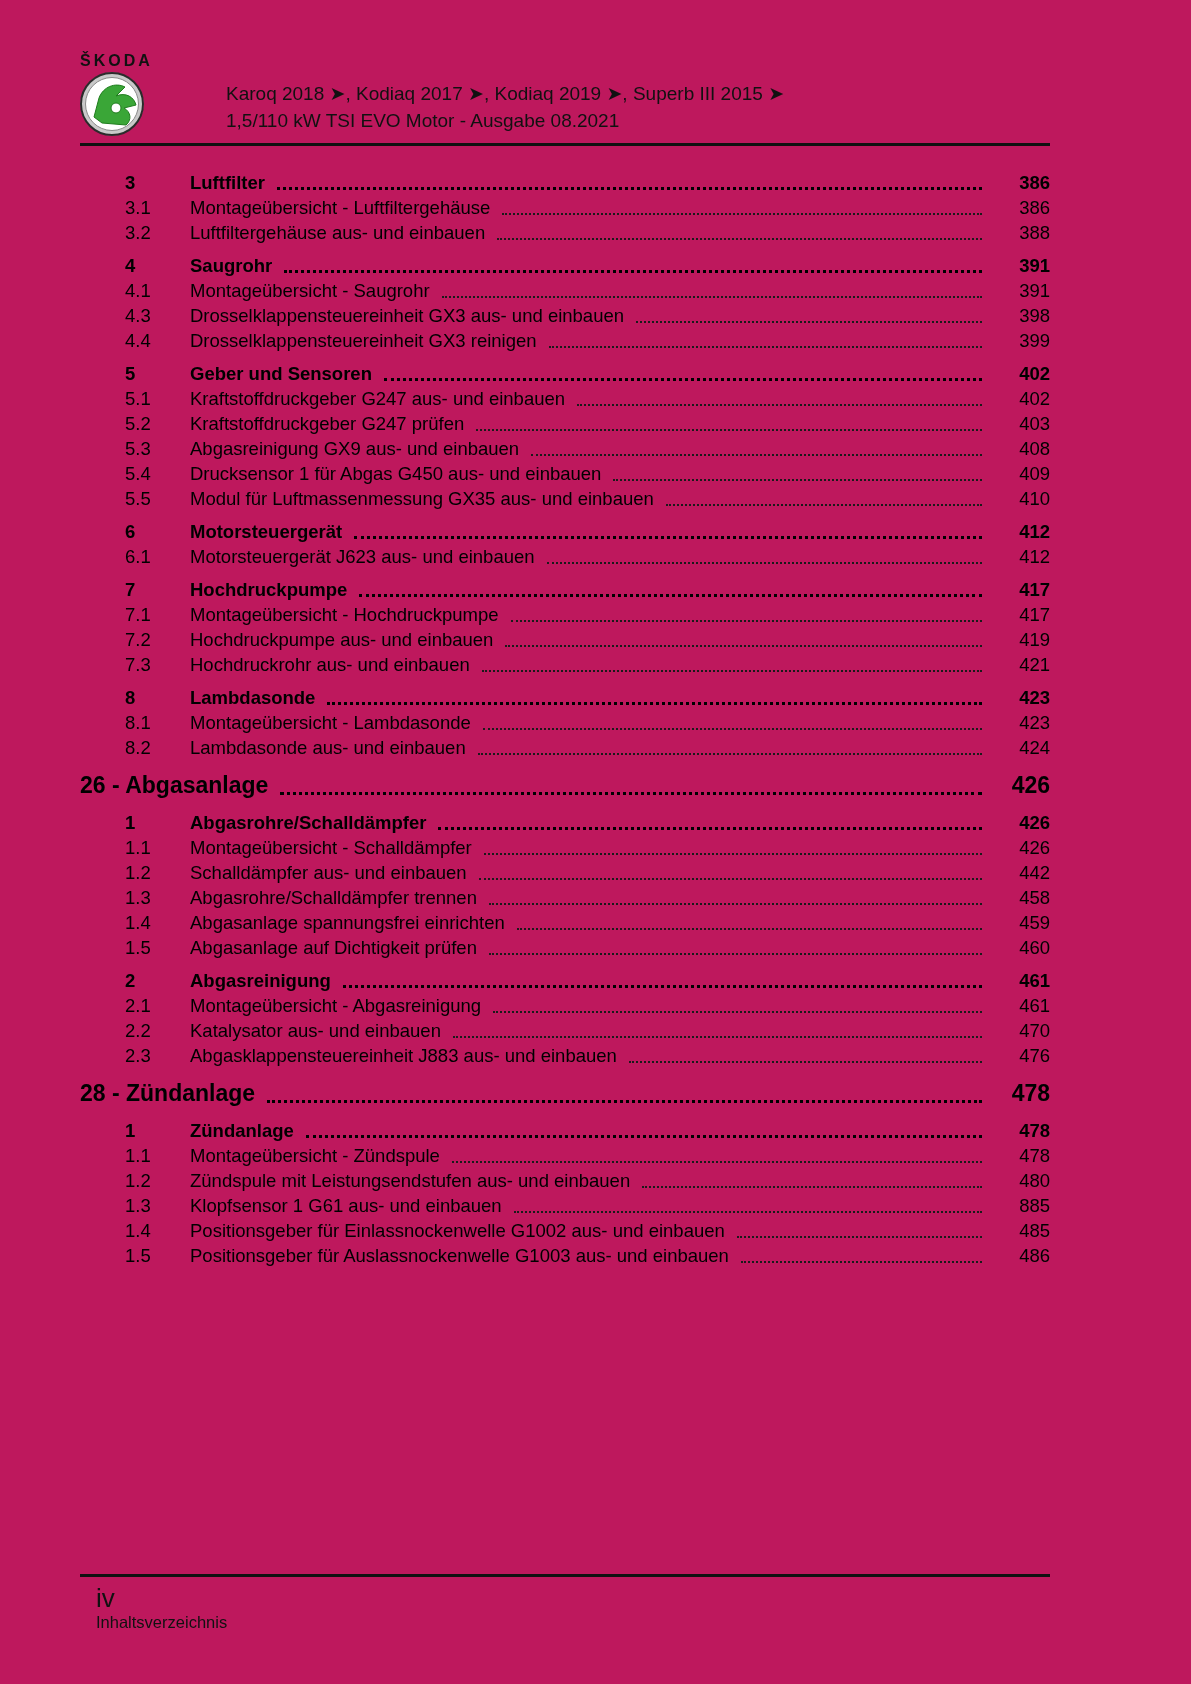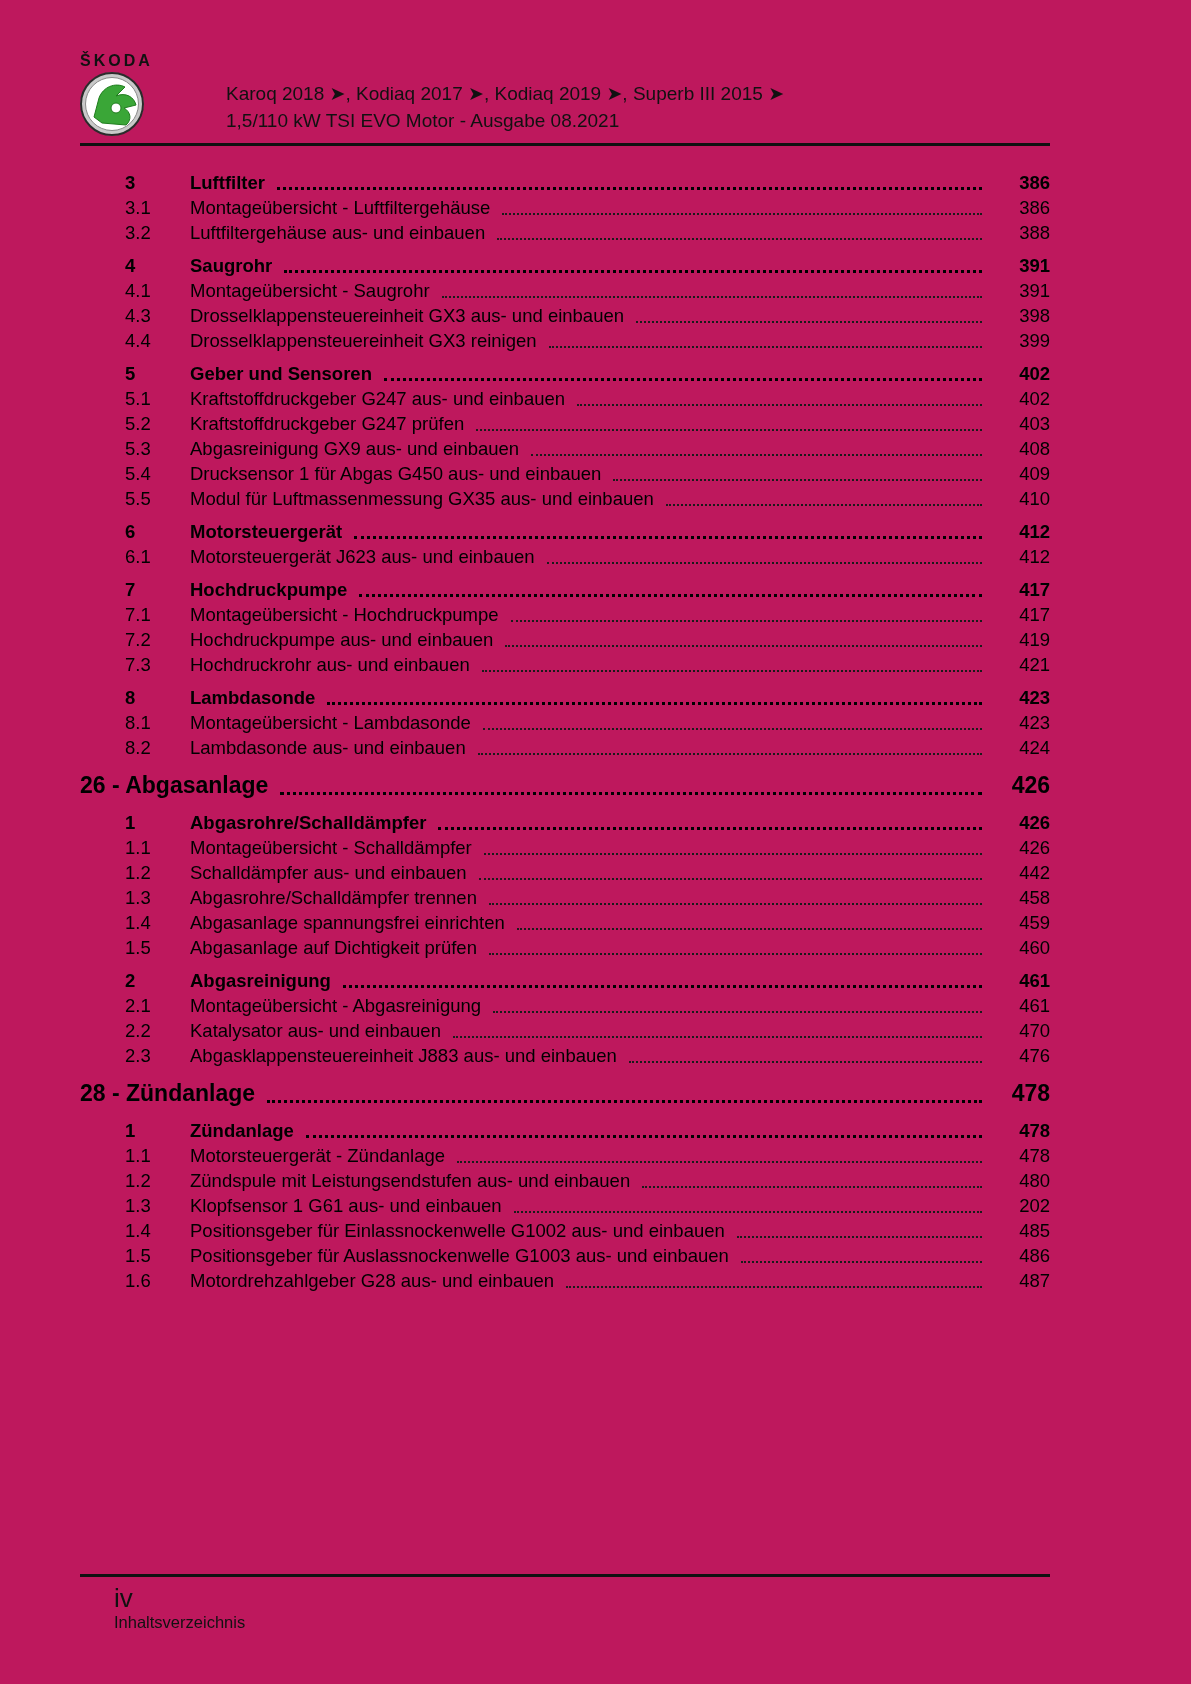--- a/index.html
+++ b/index.html
@@ -26,21 +26,21 @@
   .leader { flex:1; border-bottom:3px dotted #000; margin:0 10px 5px 12px; min-width:20px; }
   .row .page-num { flex:none; width:58px; text-align:right; }
   .row.section { font-weight:bold; margin-top:8px; }
   .row.sub .leader { border-bottom:2.5px dotted #1a1a1a; }
   .row.chapter { font-weight:bold; font-size:23px; line-height:34px; margin-top:8px; margin-bottom:8px; }
   .row.chapter .leader { margin-bottom:7px; }
   
   .footer-rule { position:absolute; left:80px; top:1574px; width:970px; height:3px; background:#111; }
   .footer { position:absolute; left:82px; top:1583px; display:flex; align-items:baseline;flex-direction:column; }
   .footer .page-label { font-size:26px; line-height:30px; color:#111; }
-  .footer .footer-text { font-size:16.5px; margin-left:32px; color:#111; }
+  .footer .footer-text { font-size:16.5px; margin-left:14px; color:#111; }
 </style>
 </head>
 <body>
 
 <div class="page">
 
   <div class="header">
     <div class="logo-block">
       <div class="brand">ŠKODA</div>
       <svg class="logo-circle" viewBox="0 0 64 64" aria-hidden="true">
@@ -300,59 +300,53 @@
 
     <div class="row section">
       <span class="num">1</span>
       <span class="title">Zündanlage</span>
       <span class="leader"></span>
       <span class="page-num">478</span>
     </div>
 
     <div class="row sub">
       <span class="num">1.1</span>
-      <span class="title">Motorsteuergerät - Zündanlage</span>
+      <span class="title">Montageübersicht - Zündspule</span>
       <span class="leader"></span>
       <span class="page-num">478</span>
     </div>
 
     <div class="row sub">
       <span class="num">1.2</span>
       <span class="title">Zündspule mit Leistungsendstufen aus- und einbauen</span>
       <span class="leader"></span>
       <span class="page-num">480</span>
     </div>
 
     <div class="row sub">
       <span class="num">1.3</span>
       <span class="title">Klopfsensor 1 G61 aus- und einbauen</span>
       <span class="leader"></span>
-      <span class="page-num">202</span>
+      <span class="page-num">885</span>
     </div>
 
     <div class="row sub">
       <span class="num">1.4</span>
       <span class="title">Positionsgeber für Einlassnockenwelle G1002 aus- und einbauen</span>
       <span class="leader"></span>
       <span class="page-num">485</span>
     </div>
 
     <div class="row sub">
       <span class="num">1.5</span>
       <span class="title">Positionsgeber für Auslassnockenwelle G1003 aus- und einbauen</span>
       <span class="leader"></span>
       <span class="page-num">486</span>
     </div>
 
-    <div class="row sub">
-      <span class="num">1.6</span>
-      <span class="title">Motordrehzahlgeber G28 aus- und einbauen</span>
-      <span class="leader"></span>
-      <span class="page-num">487</span>
-    </div>
   </div>
 
   <div class="footer-rule"></div>
   <div class="footer">
     <span class="page-label">iv</span>
     <span class="footer-text">Inhaltsverzeichnis</span>
   </div>
 
 </div>
 

